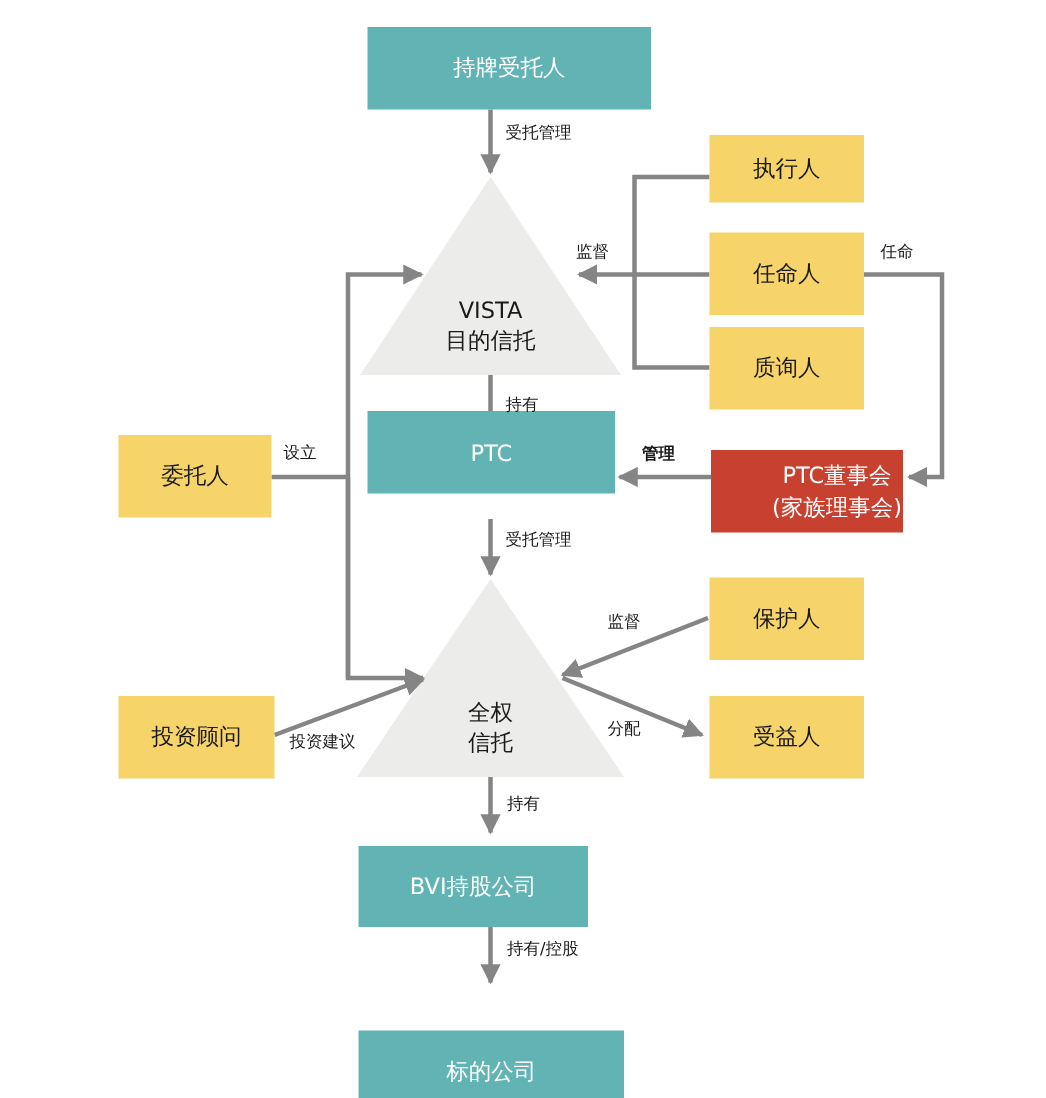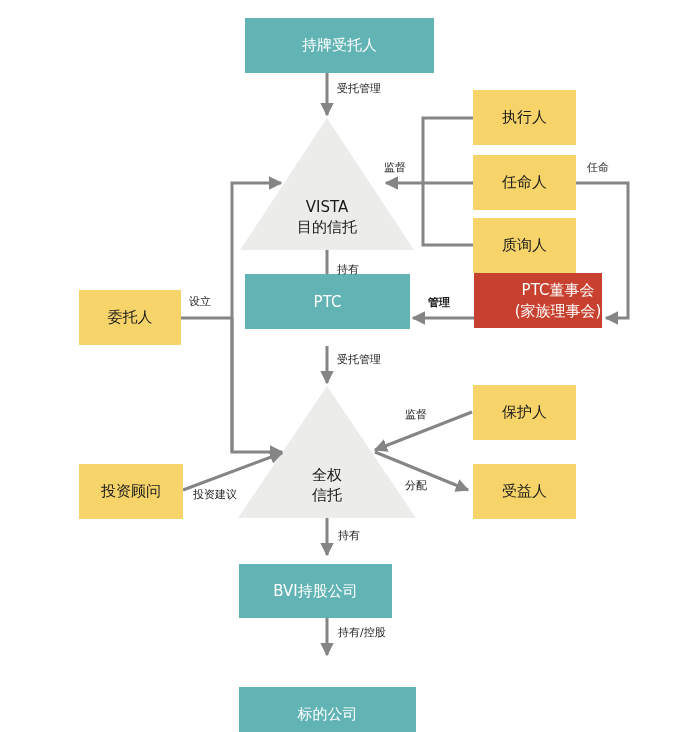--- a/index.html
+++ b/index.html
@@ -60,39 +60,39 @@
 
 <div class="box teal" style="left:245px;top:18px;width:189px;height:55px;">
   <span>持牌受托人</span>
 </div>
 
 <div class="tri-label" style="left:277px;top:197px;width:100px;">
   <div>VISTA</div>
   <div>目的信托</div>
 </div>
 
-<div class="box yellow" style="left:473px;top:90px;width:103px;height:55px;">
+<div class="box yellow" style="left:473px;top:90px;width:103px;height:45px;">
   <span>执行人</span>
 </div>
 <div class="box yellow" style="left:473px;top:155px;width:103px;height:55px;">
   <span>任命人</span>
 </div>
 <div class="box yellow" style="left:473px;top:218px;width:103px;height:55px;">
   <span>质询人</span>
 </div>
 
 <div class="box yellow" style="left:79px;top:290px;width:102px;height:55px;">
   <span>委托人</span>
 </div>
 
 <div class="box teal" style="left:245px;top:274px;width:165px;height:55px;">
   <span>PTC</span>
 </div>
 
-<div class="box red" style="left:474px;top:273px;width:128px;height:55px;padding-left:40px;">
+<div class="box red" style="left:474px;top:300px;width:128px;height:55px;padding-left:40px;">
   <span>PTC董事会</span>
   <span>(家族理事会)</span>
 </div>
 
 <div class="tri-label" style="left:277px;top:465px;width:100px;">
   <div>全权</div>
   <div>信托</div>
 </div>
 
 <div class="box yellow" style="left:473px;top:385px;width:103px;height:55px;">

